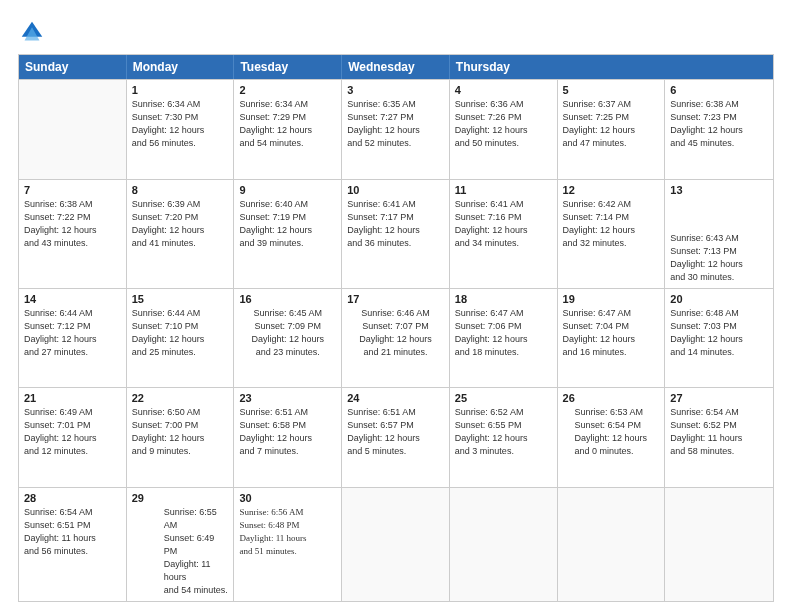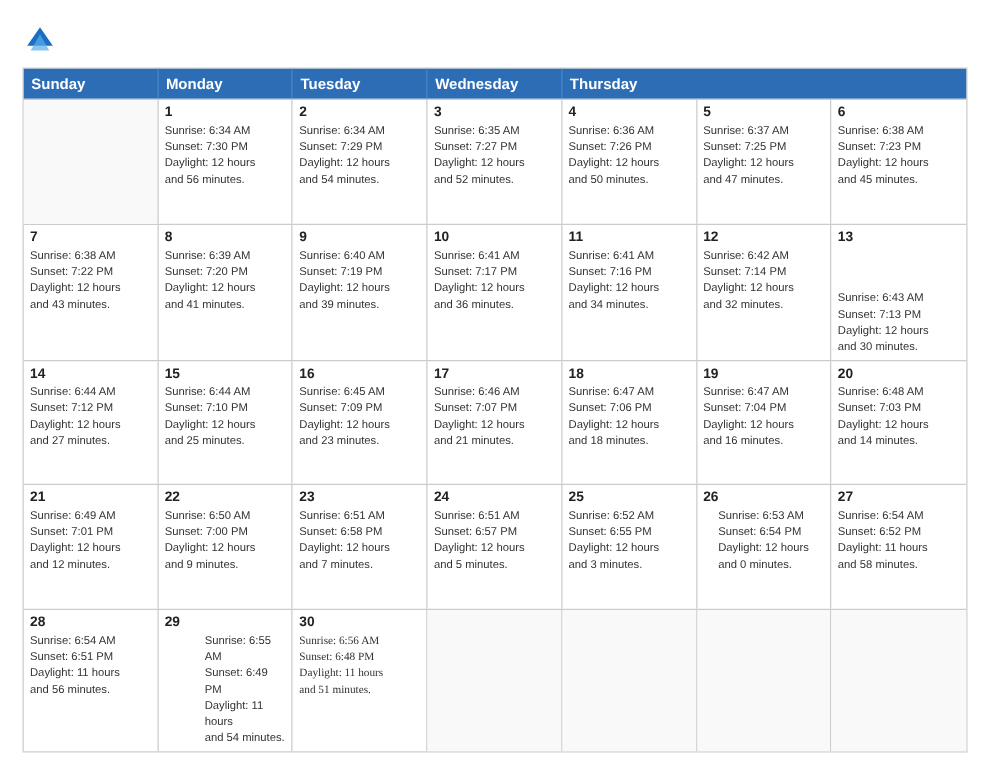--- a/index.html
+++ b/index.html
@@ -241,28 +241,28 @@
           </div>
           <div class="cal-cell">
             <div class="day-num">15</div>
             <div class="cell-info" style="white-space: pre-line;">Sunrise: 6:44 AM
 Sunset: 7:10 PM
 Daylight: 12 hours
 and 25 minutes.</div>
           </div>
           <div class="cal-cell">
             <div class="day-num">16</div>
-            <div class="cell-info" style="white-space: pre-line;">Sunrise: 6:45 AM
+            <div class="cell-info" style="white-space: pre-line; text-align: center;">Sunrise: 6:45 AM
 Sunset: 7:09 PM
 Daylight: 12 hours
 and 23 minutes.</div>
           </div>
           <div class="cal-cell">
             <div class="day-num">17</div>
-            <div class="cell-info" style="white-space: pre-line;">Sunrise: 6:46 AM
+            <div class="cell-info" style="white-space: pre-line; text-align: center;">Sunrise: 6:46 AM
 Sunset: 7:07 PM
 Daylight: 12 hours
 and 21 minutes.</div>
           </div>
           <div class="cal-cell">
             <div class="day-num">18</div>
             <div class="cell-info" style="white-space: pre-line;">Sunrise: 6:47 AM
 Sunset: 7:06 PM
 Daylight: 12 hours
 and 18 minutes.</div>

